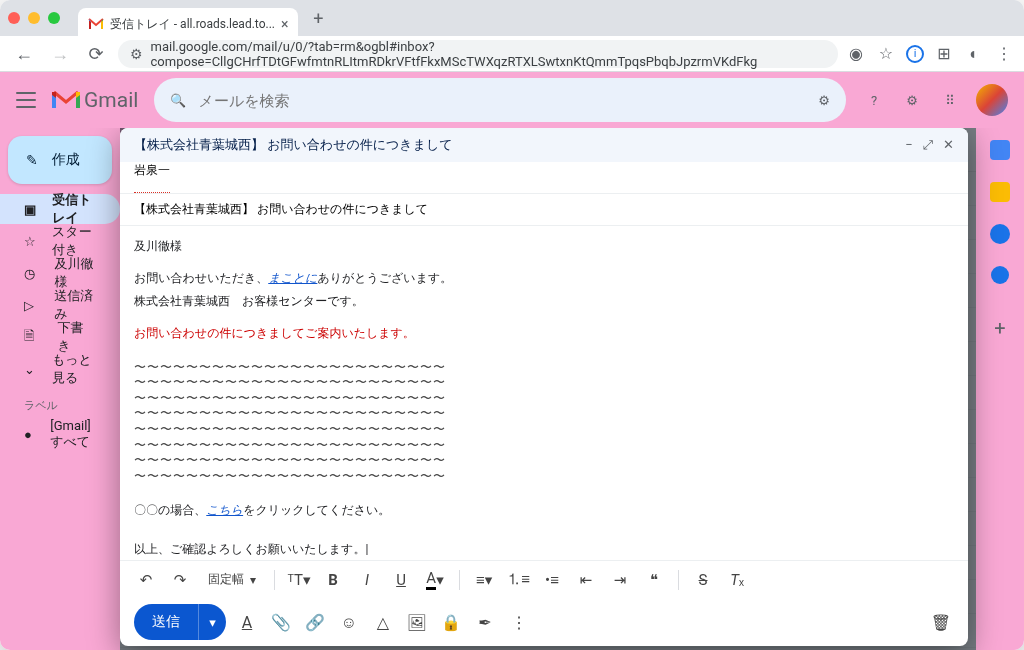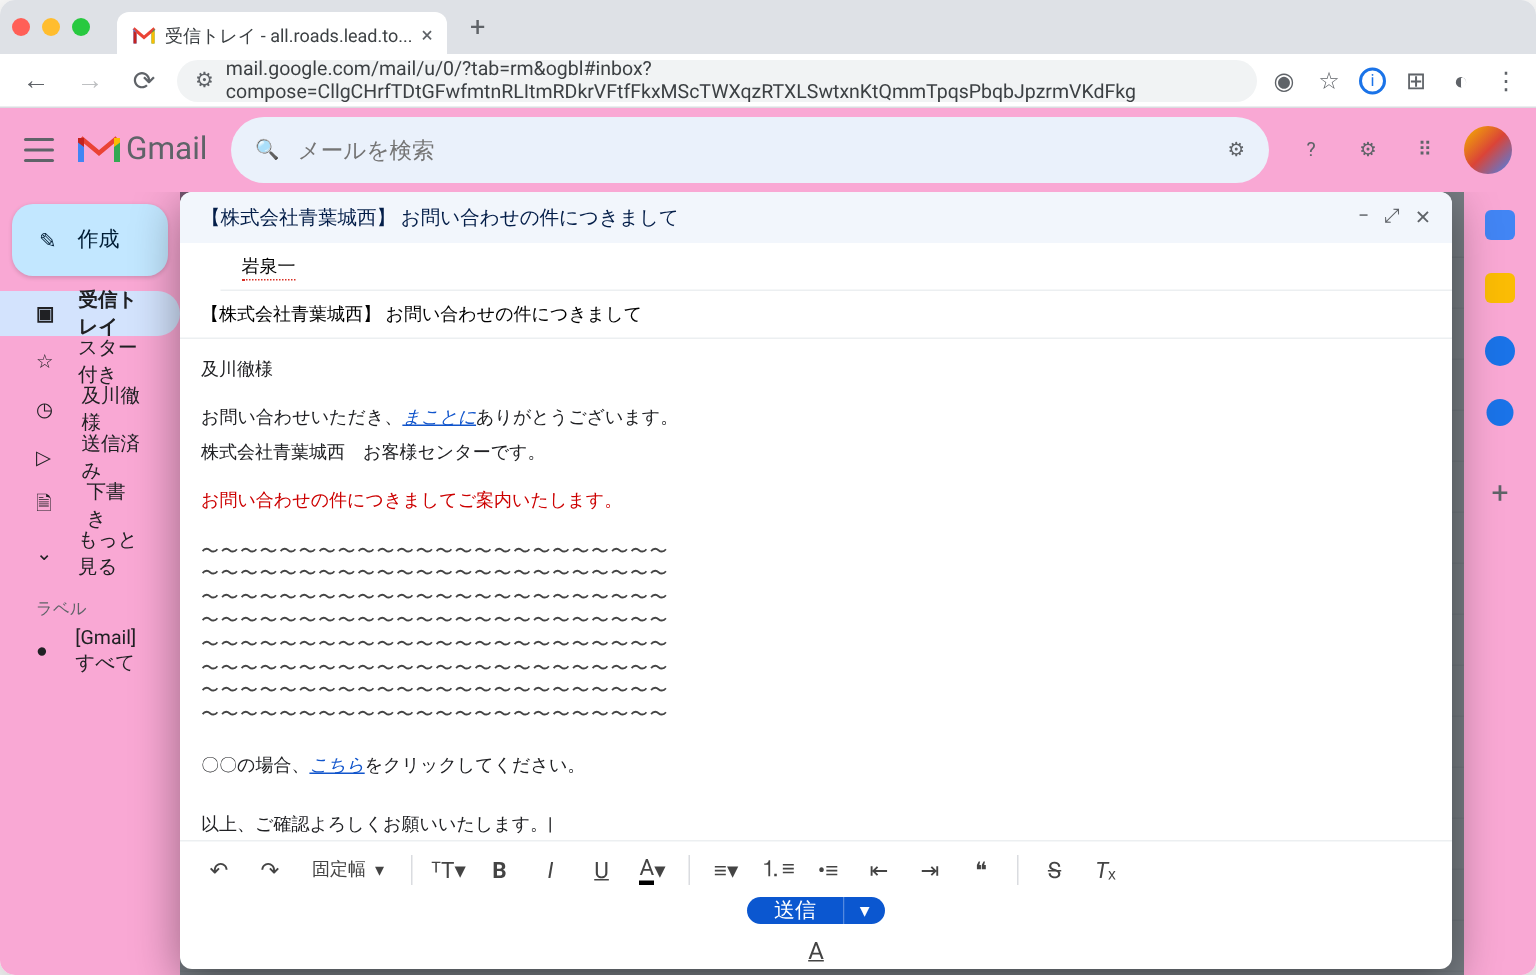--- a/index.html
+++ b/index.html
@@ -60,35 +60,35 @@
     .rr-keep { background: #fbbc04; border-radius: 4px; }
     .rr-tasks { background: #1a73e8; border-radius: 50%; }
     .rr-contacts { background: #1a73e8; border-radius: 50%; width:18px; height:18px; }
     .rr-plus { font-size: 20px; color:#5f6368; margin-top: 10px; }
     
     
     .overlay { position: absolute; inset: 0; background: rgba(7,18,30,0.55); }
     .compose-window { position: absolute; top: 0; left: 120px; right: 56px; bottom: 4px; background: #fff; border-radius: 8px; box-shadow: 0 8px 32px rgba(0,0,0,0.4); display: flex; flex-direction: column; overflow: hidden; z-index: 10; }
     .compose-header { height: 34px; background: #f2f6fc; display: flex; align-items: center; padding: 0 14px; font-size: 13px; color: #041e49; }
     .compose-header .ctrls { margin-left: auto; display: flex; gap: 10px; color: #5f6368; font-size: 13px; }
-    .compose-to { height: 32px; border-bottom: 1px solid #eceff1; padding: 0 14px; display: flex; align-items: center; font-size: 12px; margin-left: 27px; }
+    .compose-to { height: 32px; border-bottom: 1px solid #eceff1; padding: 0 14px; display: flex; font-size: 12px; }
     .underline-dotted { border-bottom: 1px dotted #d93025; }
     .compose-subj { height: 32px; border-bottom: 1px solid #eceff1; padding: 0 14px; display: flex; align-items: center; font-size: 12px; }
     .compose-body { flex: 1; padding: 10px 14px; font-size: 12px; line-height: 1.7; color: #202124; overflow: auto; }
     .compose-body p { margin-bottom: 2px; }
     .link-text { color: #1155cc; text-decoration: underline; font-style: italic; }
     .red-text { color: #cc0000; }
     .wave-block { font-family: monospace; letter-spacing: 1px; color:#444; line-height: 1.3; margin: 6px 0; }
     
     .compose-toolbar { height: 38px; border-top: 1px solid #eceff1; display: flex; align-items: center; padding: 0 14px; gap: 10px; color: #444; }
     .tb-sep { width: 1px; height: 20px; background: #dadce0; margin: 0 2px; }
     .tb-btn { width: 24px; height: 24px; display:flex; align-items:center; justify-content:center; cursor:pointer; font-size: 15px; border-radius: 4px; }
     .font-sel { font-size: 12px; padding: 2px 6px; cursor:pointer; display:flex; align-items:center; gap:6px; }
     
-    .compose-actions { height: 48px; display: flex; align-items: center; padding: 0 14px; gap: 8px; flex-direction: column; }
+    .compose-actions { height: 48px; display: flex; align-items: center; padding: 0 14px; gap: 8px; }
     .send-btn { display: flex; align-items: stretch; height: 36px; }
     .send-main { background: #0b57d0; color: #fff; padding: 0 18px; display:flex; align-items:center; border-radius: 18px 0 0 18px; font-size: 14px; cursor:pointer; }
     .send-drop { background: #0b57d0; color: #fff; width: 28px; display:flex; align-items:center; justify-content:center; border-radius: 0 18px 18px 0; border-left: 1px solid rgba(255,255,255,0.3); cursor:pointer; }
     .act-ico { width: 26px; height: 26px; display:flex; align-items:center; justify-content:center; color:#444; cursor:pointer; font-size: 16px; }
     .act-trash { margin-left: auto; }
     
     svg { display: block; }
   </style>
 </head>
 <body>

